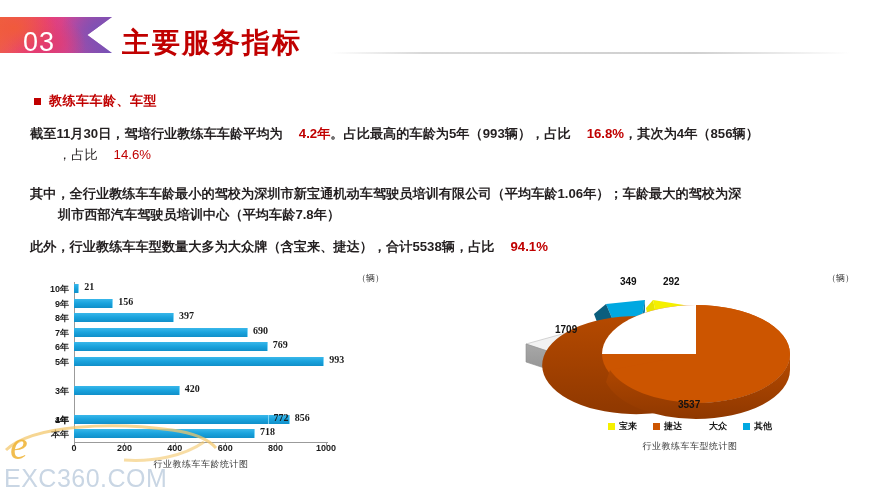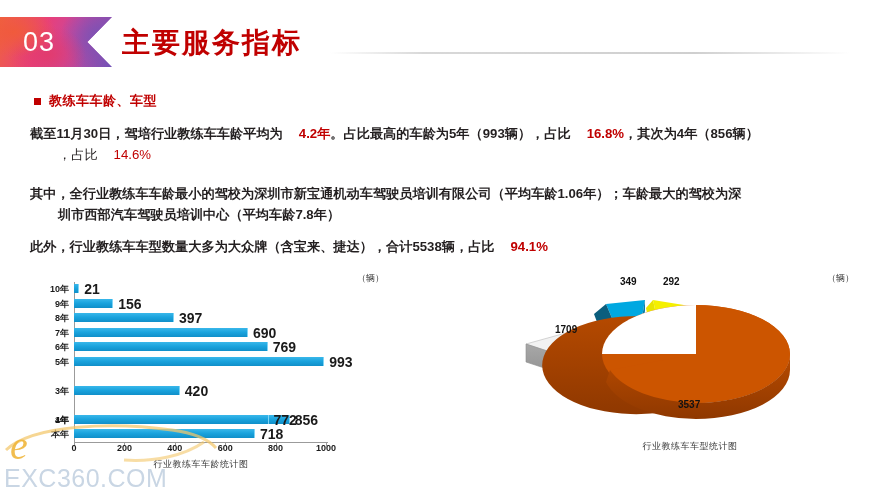--- a/index.html
+++ b/index.html
@@ -7,21 +7,21 @@
   body {
     font-family: "Liberation Sans", "DejaVu Sans", sans-serif;
     background:#ffffff;
     position:relative;
     overflow:hidden;
   }
 
   
   .header { position:absolute; left:0; top:0; width:873px; height:82px; }
   .ribbon {
-    position:absolute; left:0; top:17px; width:112px; height:50px;
+    position:absolute; left:0; top:17px; width:112px; height:36px;
     background:
       radial-gradient(ellipse 70px 40px at 12% 30%, #f05a3c 0%, rgba(240,90,60,0) 62%),
       radial-gradient(ellipse 60px 45px at 42% 75%, #e23b6e 0%, rgba(226,59,110,0) 65%),
       radial-gradient(ellipse 55px 50px at 88% 40%, #7b52b5 0%, rgba(123,82,181,0) 70%),
       linear-gradient(110deg,#f0633f 0%, #e8407a 38%, #c8479c 62%, #6f52b8 100%);
     clip-path: polygon(0 0, 100% 0, 78% 50%, 100% 100%, 0 100%);
   }
   .ribbon-num {
     position:absolute; left:0; top:0; width:78px; height:50px;
     display:flex; align-items:center; justify-content:center;
@@ -64,22 +64,23 @@
   .bc-cat {
     position:absolute; right:calc(100% + 5px); top:1px;
     font-size:9px; font-weight:bold; color:#1a1a1a; white-space:nowrap;
   }
   .bc-bar {
     position:absolute; left:0; top:2px; height:9px;
     background:linear-gradient(to bottom,#39b7ea 0%, #1aa3dd 48%, #108fc9 100%);
     border-right:1px solid #7fd4f5;
   }
   .bc-val {
-    position:absolute; top:-1px; font-size:14px; font-weight:bold; color:#1a1a1a;
+    position:absolute; top:-1px; font-size:10px; font-weight:bold; color:#1a1a1a;
     white-space:nowrap;
+    font-family:Liberation Serif, serif;
   }
   .bc-tick { position:absolute; top:175px; font-size:9px; font-weight:bold; color:#1a1a1a; transform:translateX(-50%); }
   .bc-tickmark { position:absolute; top:174px; width:1px; height:4px; background:#9b9b9b; }
   .bc-caption {
     position:absolute; left:52px; top:190px; width:254px; text-align:center;
     font-size:9px; color:#3a3a3a; letter-spacing:.5px;
   }
 
   
   .piechart { position:absolute; left:520px; top:268px; width:340px; height:205px; }
@@ -256,20 +257,38 @@
         <path d="M82,76 A94,49 0 0 1 176,27 L176,76 Z" fill="#ffffff"></path>
         <path d="M176,76 L176,27 A94,49 0 0 1 270,76 A94,49 0 0 1 176,125 A94,49 0 0 1 90,92 Z" fill="#cc5500"></path>
         <path d="M90,92 A94,49 0 0 0 176,125 A94,49 0 0 0 270,76 L270,92 A94,49 0 0 1 176,141 A94,49 0 0 1 86,104 Z" fill="url(#gOrangeSide)"></path>
       </g>
     </svg>
     <div class="pc-lbl" style="left:100px; top:-2px;">349</div>
     <div class="pc-lbl" style="left:143px; top:-2px;">292</div>
     <div class="pc-lbl" style="left:35px; top:46px;">1709</div>
     <div class="pc-lbl-in" style="left:158px; top:80px;">3537</div>
   </div>
+  <div class="pc-legend" id="pc-legend">
+      <div class="pc-li">
+        <span class="pc-sw" style="background: rgb(245, 240, 0);"></span>
+        <span class="pc-lt">宝来</span>
+      </div>
+      <div class="pc-li">
+        <span class="pc-sw" style="background: rgb(204, 85, 0);"></span>
+        <span class="pc-lt">捷达</span>
+      </div>
+      <div class="pc-li">
+        <span class="pc-sw" style="background: rgb(255, 255, 255);"></span>
+        <span class="pc-lt">大众</span>
+      </div>
+      <div class="pc-li">
+        <span class="pc-sw" style="background: rgb(0, 168, 225);"></span>
+        <span class="pc-lt">其他</span>
+      </div>
+    </div>
   <div class="pc-caption">行业教练车车型统计图</div>
 </div>
 
 <div class="wm">
   <svg class="wm-swoosh" viewBox="0 0 230 48">
     <path d="M2,30 C30,4 110,2 168,10 C190,13 205,20 212,28" fill="none" stroke="#f3c76a" stroke-width="3" opacity=".85"></path>
     <path d="M120,40 C150,42 180,36 200,22" fill="none" stroke="#f3c76a" stroke-width="3" opacity=".7"></path>
   </svg>
   <div class="wm-e">e</div>
   <div class="wm-dom">EXC360.COM</div>

